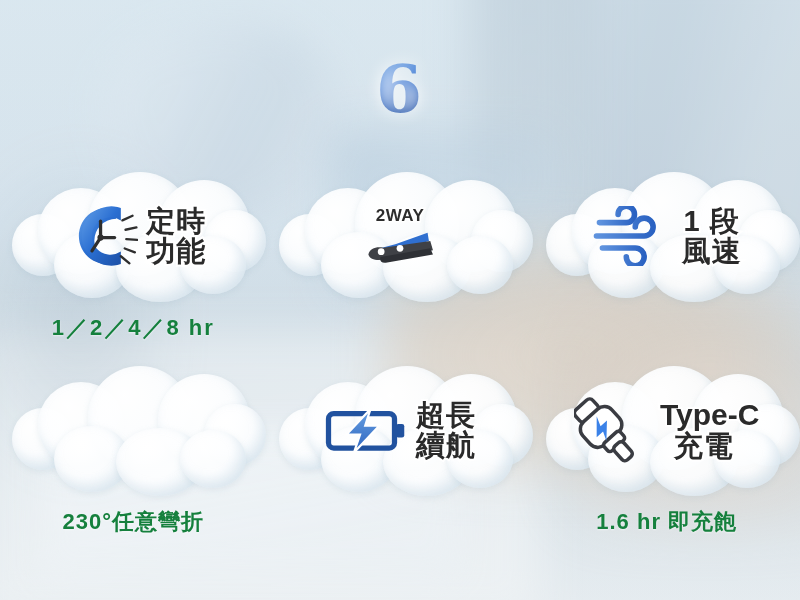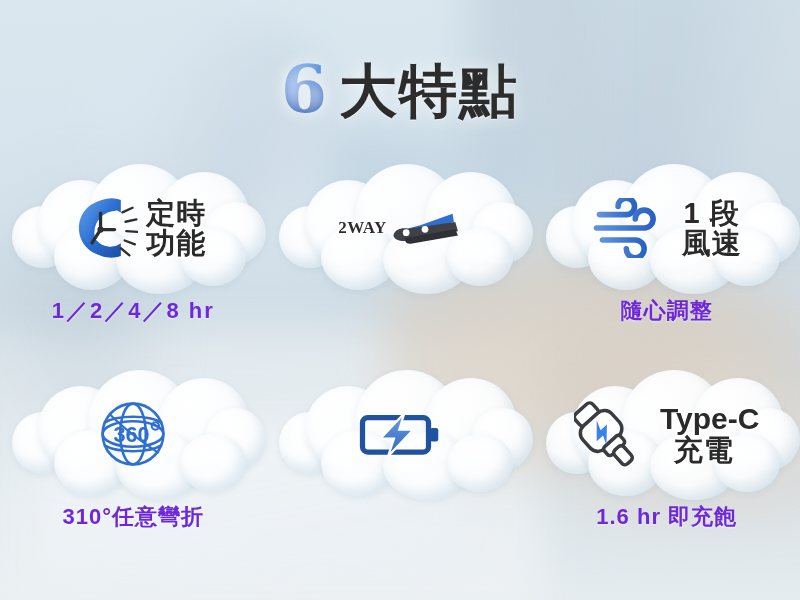--- a/index.html
+++ b/index.html
@@ -115,25 +115,25 @@
     color: #2c2c2c;
     letter-spacing: 2px;
     line-height: 1;
     text-shadow: 0 1px 0 rgba(255,255,255,.65), 0 0 18px rgba(255,255,255,.7);
   }
 
   
   .grid {
     position: absolute;
     left: 0; right: 0;
-    top: 162px;
+    top: 170px;
     display: grid;
     grid-template-columns: repeat(3, 1fr);
     grid-template-rows: repeat(2, 190px);
-    row-gap: 16px;
+    row-gap: 4px;
   }
   .cell {
     position: relative;
     display: flex;
     flex-direction: column;
     align-items: center;
   }
 
   
   .cloud-wrap {
@@ -195,41 +195,40 @@
   }
   .label-line.latin {
     font-size: 30px;
     letter-spacing: 0px;
     margin-left: 12px;
   }
 
   
   .icon-stack {
     display: flex;
-    flex-direction: row;
+    flex-direction: column;
     align-items: center;
     justify-content: flex-end;
     gap: 1px;
-    font-family: Liberation Serif, serif;
   }
   .tag-2way {
     font-size: 17px;
     font-weight: 700;
     color: #2d2d2d;
     letter-spacing: .5px;
     -webkit-text-stroke: 3px #ffffff;
     paint-order: stroke fill;
   }
 
   
   .caption {
-    margin-top: 2px;
+    margin-top: 11px;
     font-size: 22px;
     font-weight: 700;
-    color: #6d28d9;
+    color: #15803d;
     letter-spacing: 1px;
     white-space: nowrap;
     text-shadow: 0 1px 2px rgba(255,255,255,.55);
   }
   .caption.thin-slash { letter-spacing: 2px; }
 </style>
 </head>
 <body>
 
 <div id="stage">
@@ -242,21 +241,20 @@
     <div class="bg-blob bg-desk"></div>
     <div class="bg-blob bg-board"></div>
     <div class="bg-blob bg-hand"></div>
     <div class="bg-blob bg-hand2"></div>
     <div class="bg-blob bg-shadow-l"></div>
     <div class="bg-tint"></div>
   </div>
 
   <div class="title-row">
     <span class="title-num">6</span>
-    <span class="title-main">大特點</span>
   </div>
 
   <div class="grid">
 
     <div class="cell">
       <div class="cloud-wrap">
         <div class="cloud">
           <div class="puff p1"></div>
             <div class="puff p2"></div>
             <div class="puff p3"></div>
@@ -358,53 +356,38 @@
                 <path d="M14 56 H58 A12 12 0 1 1 46 68"></path>
               </g>
             </svg>
           </div>
           <div class="label-box">
             <span class="label-line">1 段</span>
             <span class="label-line">風速</span>
           </div>
         </div>
       </div>
-      <div class="caption">隨心調整</div>
-    </div>
-
-    <div class="cell">
-      <div class="cloud-wrap">
-        <div class="cloud">
-          <div class="puff p1"></div>
-            <div class="puff p2"></div>
-            <div class="puff p3"></div>
-          <div class="puff p4"></div>
-            <div class="puff p5"></div>
-            <div class="puff p6"></div>
-          <div class="puff p7"></div>
-            <div class="puff p8"></div>
-        </div>
-        <div class="cloud-content">
-          <div class="icon-box">
-            <svg width="80" height="80" viewBox="0 0 100 100">
-              <g fill="none" stroke="#2f6fd0" stroke-width="3.2">
-                <circle cx="50" cy="50" r="38"></circle>
-                <ellipse cx="50" cy="50" rx="16" ry="38"></ellipse>
-                <ellipse cx="50" cy="50" rx="38" ry="16"></ellipse>
-                <path d="M14 36 C30 26 70 26 86 36"></path>
-                <path d="M14 64 C30 74 70 74 86 64"></path>
-                <path d="M20 24 C38 44 62 60 82 74" stroke-width="2.6"></path>
-              </g>
-              <text x="48" y="60" text-anchor="middle" font-family="Liberation Sans, sans-serif" font-size="27" font-weight="700" fill="#2f6fd0">360</text>
-              <circle cx="78" cy="40" r="4.6" fill="none" stroke="#2f6fd0" stroke-width="2.6"></circle>
-            </svg>
-          </div>
-        </div>
-      </div>
-      <div class="caption">310°任意彎折</div>
+    </div>
+
+    <div class="cell">
+      <div class="cloud-wrap">
+        <div class="cloud">
+          <div class="puff p1"></div>
+            <div class="puff p2"></div>
+            <div class="puff p3"></div>
+          <div class="puff p4"></div>
+            <div class="puff p5"></div>
+            <div class="puff p6"></div>
+          <div class="puff p7"></div>
+            <div class="puff p8"></div>
+        </div>
+        <div class="cloud-content">
+        </div>
+      </div>
+      <div class="caption">230°任意彎折</div>
     </div>
 
     <div class="cell">
       <div class="cloud-wrap">
         <div class="cloud">
           <div class="puff p1"></div>
             <div class="puff p2"></div>
             <div class="puff p3"></div>
           <div class="puff p4"></div>
             <div class="puff p5"></div>
@@ -419,20 +402,24 @@
                 <linearGradient id="gB" x1="0" y1="0" x2="0" y2="1">
                   <stop offset="0%" stop-color="#6aa3e4"></stop>
                   <stop offset="100%" stop-color="#2b62bd"></stop>
                 </linearGradient>
               </defs>
               <rect x="6" y="14" width="88" height="46" rx="7" ry="7" fill="none" stroke="#21529f" stroke-width="7"></rect>
               <rect x="96" y="28" width="11" height="18" rx="3" fill="#21529f"></rect>
               <path d="M62 8 L30 42 L48 42 L40 66 L74 30 L55 30 Z" fill="url(#gB)" stroke="#ffffff" stroke-width="3"></path>
             </svg>
           </div>
+          <div class="label-box">
+            <span class="label-line">超長</span>
+            <span class="label-line">續航</span>
+          </div>
         </div>
       </div>
     </div>
 
     <div class="cell">
       <div class="cloud-wrap">
         <div class="cloud">
           <div class="puff p1"></div>
             <div class="puff p2"></div>
             <div class="puff p3"></div>

